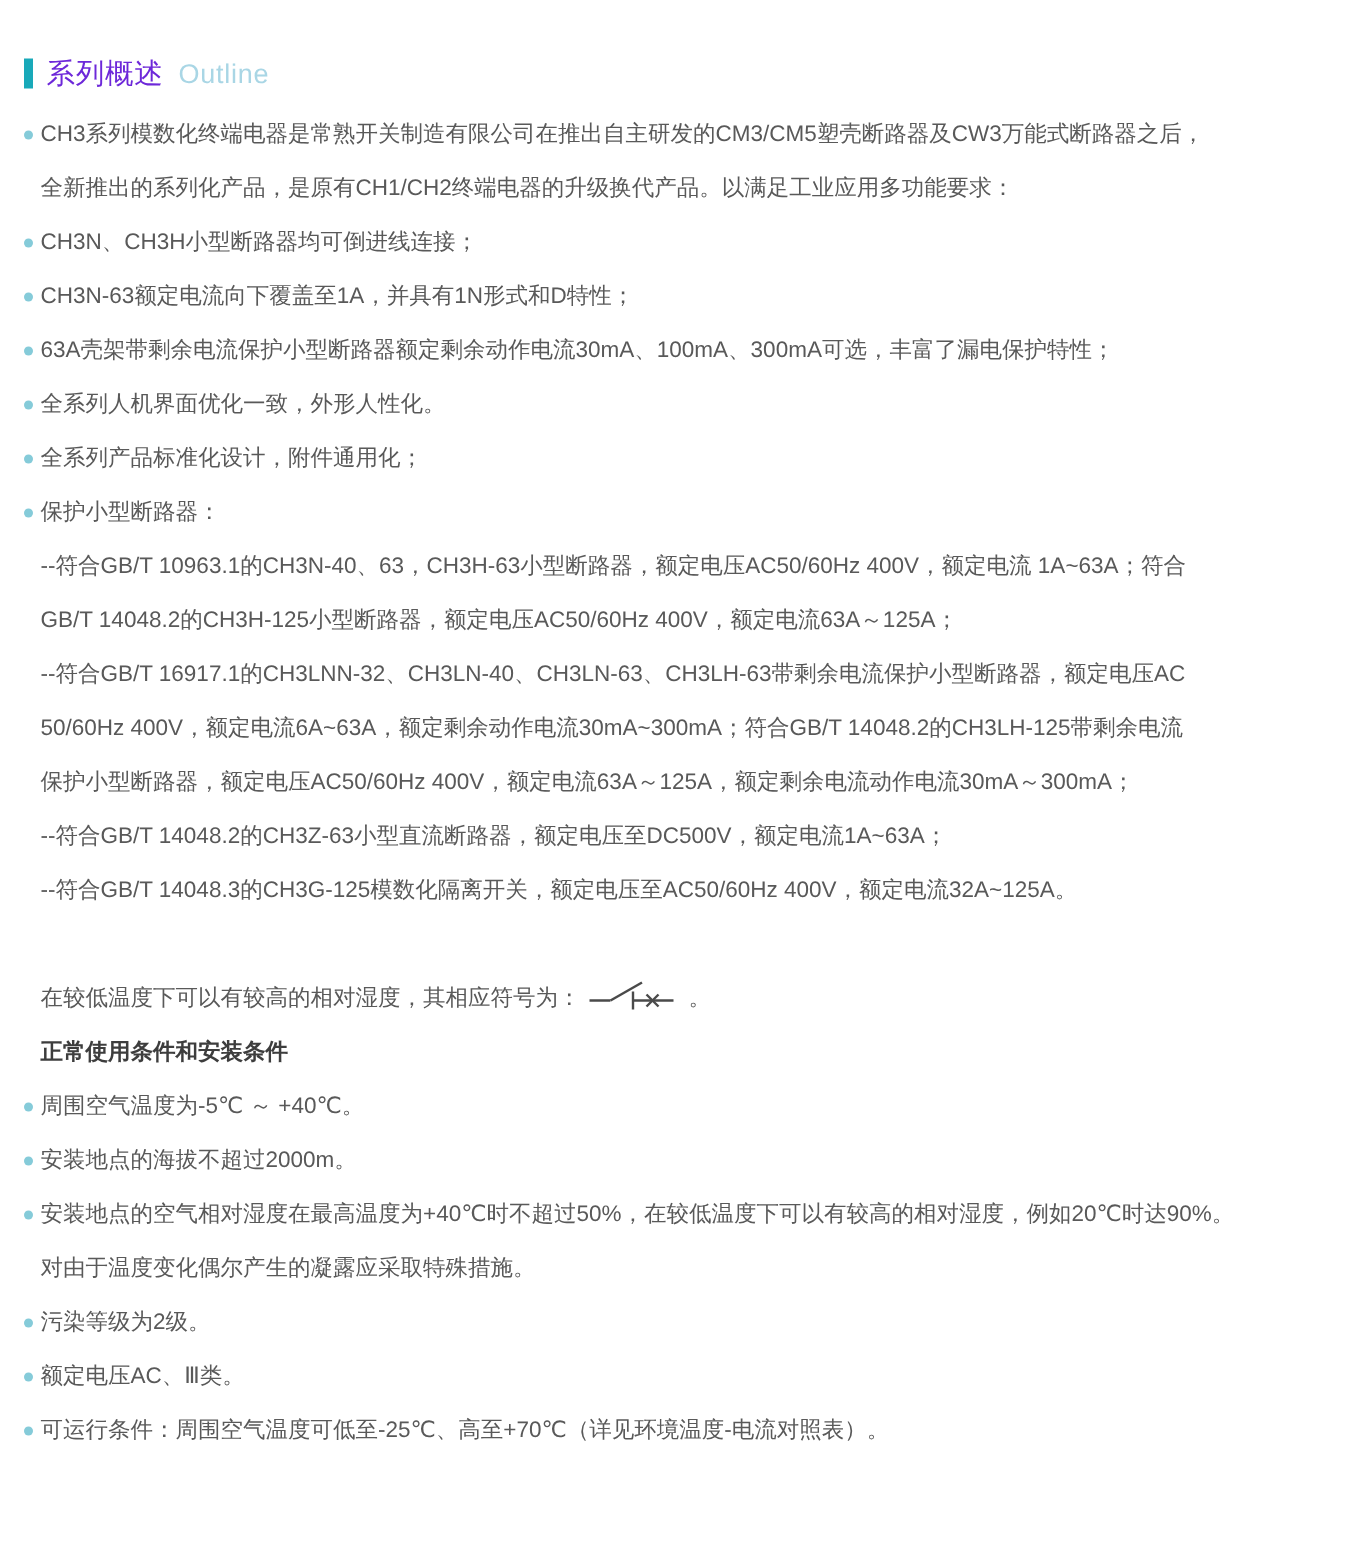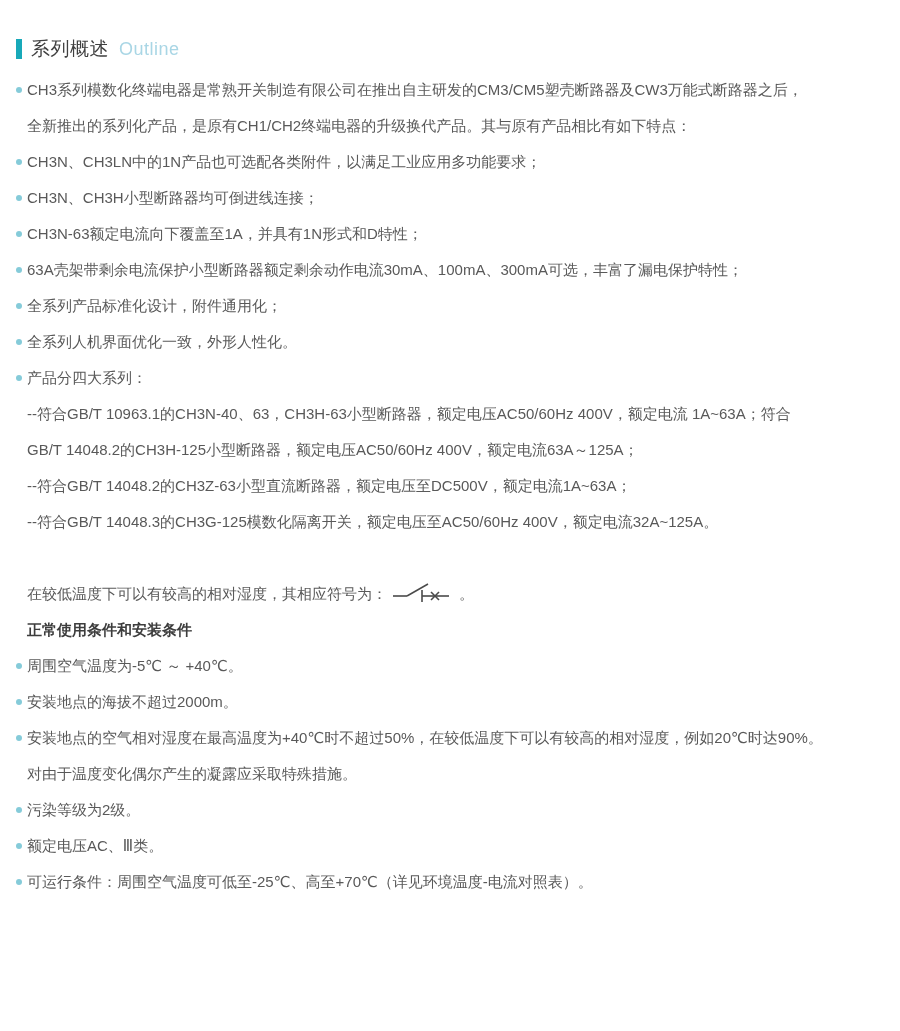--- a/index.html
+++ b/index.html
@@ -21,21 +21,21 @@
     margin-bottom: 10px;
   }
   .accent-bar {
     width: 6px;
     height: 20px;
     background: #18a9b9;
     margin-right: 9px;
   }
   .title-zh {
     font-size: 19px;
-    color: #404040;
+    color: #6d28d9;
     letter-spacing: 0.5px;
   }
   .title-en {
     font-size: 18px;
     color: #a9d6e5;
     margin-left: 10px;
     letter-spacing: 0.5px;
     text-align: right;
   }
   .textline, .bullet-item, .sub-para, .cond-heading, .note-line {
@@ -78,32 +78,34 @@
 <div class="page">
 
   <div class="section-header">
     <span class="accent-bar"></span>
     <span class="title-zh">系列概述</span>
     <span class="title-en">Outline</span>
   </div>
 
   <ul class="bullets">
     <li class="bullet-item"><span class="dot"></span><span>CH3系列模数化终端电器是常熟开关制造有限公司在推出自主研发的CM3/CM5塑壳断路器及CW3万能式断路器之后，
-全新推出的系列化产品，是原有CH1/CH2终端电器的升级换代产品。其与原有产品相比有如下特点：</span></li>
-    <li class="bullet-item"><span class="dot"></span><span>CH3N、CH3LN中的1N产品也可选配各类附件，以满足工业应用多功能要求；</span></li>
+全新推出的系列化产品，是原有CH1/CH2终端电器的升级换代产品。以满足工业应用多功能要求：</span></li>
     <li class="bullet-item"><span class="dot"></span><span>CH3N、CH3H小型断路器均可倒进线连接；</span></li>
     <li class="bullet-item"><span class="dot"></span><span>CH3N-63额定电流向下覆盖至1A，并具有1N形式和D特性；</span></li>
     <li class="bullet-item"><span class="dot"></span><span>63A壳架带剩余电流保护小型断路器额定剩余动作电流30mA、100mA、300mA可选，丰富了漏电保护特性；</span></li>
+    <li class="bullet-item"><span class="dot"></span><span>全系列人机界面优化一致，外形人性化。</span></li>
     <li class="bullet-item"><span class="dot"></span><span>全系列产品标准化设计，附件通用化；</span></li>
-    <li class="bullet-item"><span class="dot"></span><span>全系列人机界面优化一致，外形人性化。</span></li>
-    <li class="bullet-item"><span class="dot"></span><span>产品分四大系列：</span></li>
+    <li class="bullet-item"><span class="dot"></span><span>保护小型断路器：</span></li>
   </ul>
 
   <div class="sub-para">--符合GB/T 10963.1的CH3N-40、63，CH3H-63小型断路器，额定电压AC50/60Hz 400V，额定电流 1A~63A；符合
 GB/T 14048.2的CH3H-125小型断路器，额定电压AC50/60Hz 400V，额定电流63A～125A；</div>
+  <div class="sub-para">--符合GB/T 16917.1的CH3LNN-32、CH3LN-40、CH3LN-63、CH3LH-63带剩余电流保护小型断路器，额定电压AC
+50/60Hz 400V，额定电流6A~63A，额定剩余动作电流30mA~300mA；符合GB/T 14048.2的CH3LH-125带剩余电流
+保护小型断路器，额定电压AC50/60Hz 400V，额定电流63A～125A，额定剩余电流动作电流30mA～300mA；</div>
   <div class="sub-para">--符合GB/T 14048.2的CH3Z-63小型直流断路器，额定电压至DC500V，额定电流1A~63A；</div>
   <div class="sub-para">--符合GB/T 14048.3的CH3G-125模数化隔离开关，额定电压至AC50/60Hz 400V，额定电流32A~125A。</div>
 
   <div class="note-line">
     <span>在较低温度下可以有较高的相对湿度，其相应符号为：</span><svg class="iso-symbol" width="62" height="24" viewBox="0 0 62 24">
       <line x1="2" y1="17" x2="16" y2="17"></line>
       <line x1="16" y1="17" x2="37" y2="5"></line>
       <line x1="31" y1="11" x2="31" y2="23"></line>
       <line x1="31" y1="17" x2="58" y2="17"></line>
       <line x1="40" y1="13" x2="48" y2="21"></line>

